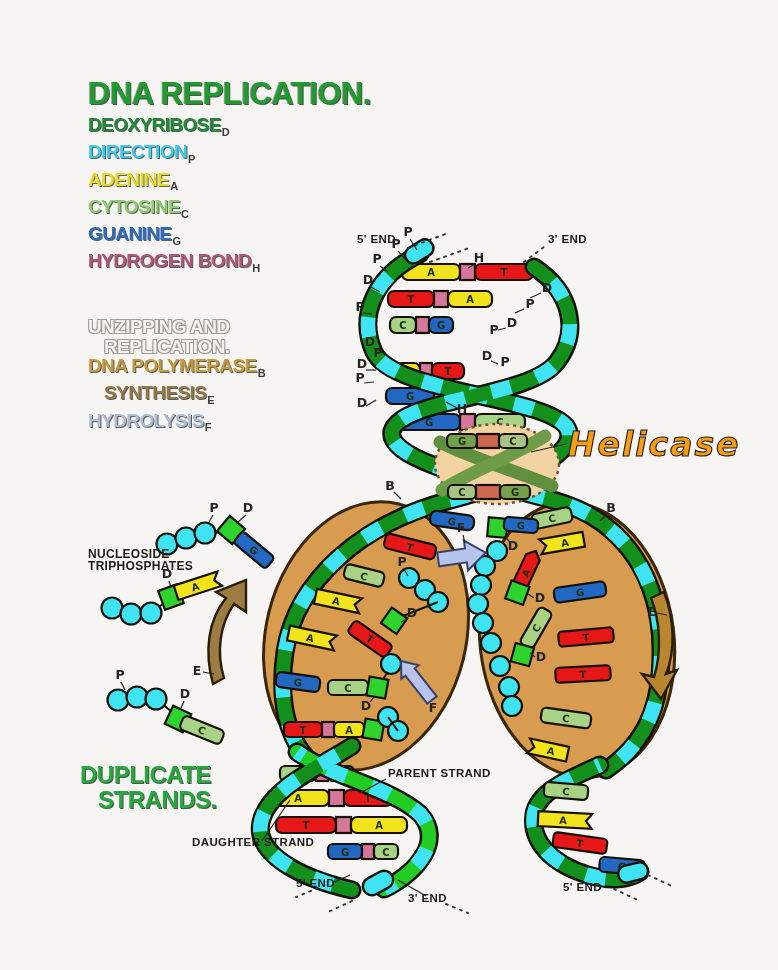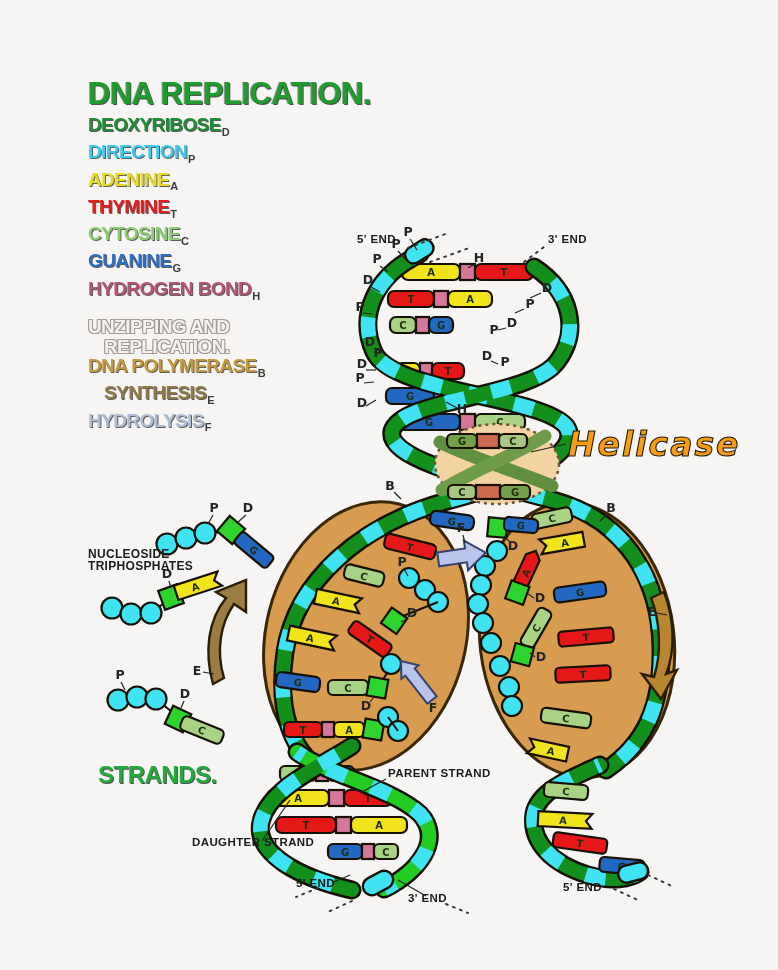--- a/index.html
+++ b/index.html
@@ -421,36 +421,36 @@
   <line class="cline" x1="426" y1="896" x2="398" y2="880"></line>
   <text class="ann" x="563" y="891">5' END</text>
 </svg>
 
 <div class="txt title">DNA REPLICATION.</div>
 
 <div class="txt legend">
   <div class="row c-deoxy"><span>DEOXYRIBOSE</span><sub class="k">D</sub></div>
   <div class="row c-phos"><span>DIRECTION</span><sub class="k">P</sub></div>
   <div class="row c-aden"><span>ADENINE</span><sub class="k">A</sub></div>
-  <div class="row c-thym"><span>THYMINE</span><sub class="k">T</sub></div>
   <div class="row c-cyto"><span>CYTOSINE</span><sub class="k">C</sub></div>
   <div class="row c-guan"><span>GUANINE</span><sub class="k">G</sub></div>
   <div class="row c-hbond"><span>HYDROGEN BOND</span><sub class="k">H</sub></div>
 </div>
 
 <div class="txt process">
   <div class="c-unzip">UNZIPPING AND</div>
   <div class="c-unzip ind">REPLICATION.</div>
   <div class="c-poly"><span>DNA POLYMERASE</span><sub class="k">B</sub></div>
   <div class="c-dir ind"><span>SYNTHESIS</span><sub class="k">E</sub></div>
   <div class="c-hydro"><span>HYDROLYSIS</span><sub class="k">F</sub></div>
 </div>
 
 <div class="txt nucleo">
   <div>NUCLEOSIDE</div>
   <div>TRIPHOSPHATES</div>
 </div>
 
 <div class="txt dup">
+  <div>DUPLICATE</div>
   <div style="padding-left:18px">STRANDS.</div>
 </div>
 
 </div>
 
 </body></html>

